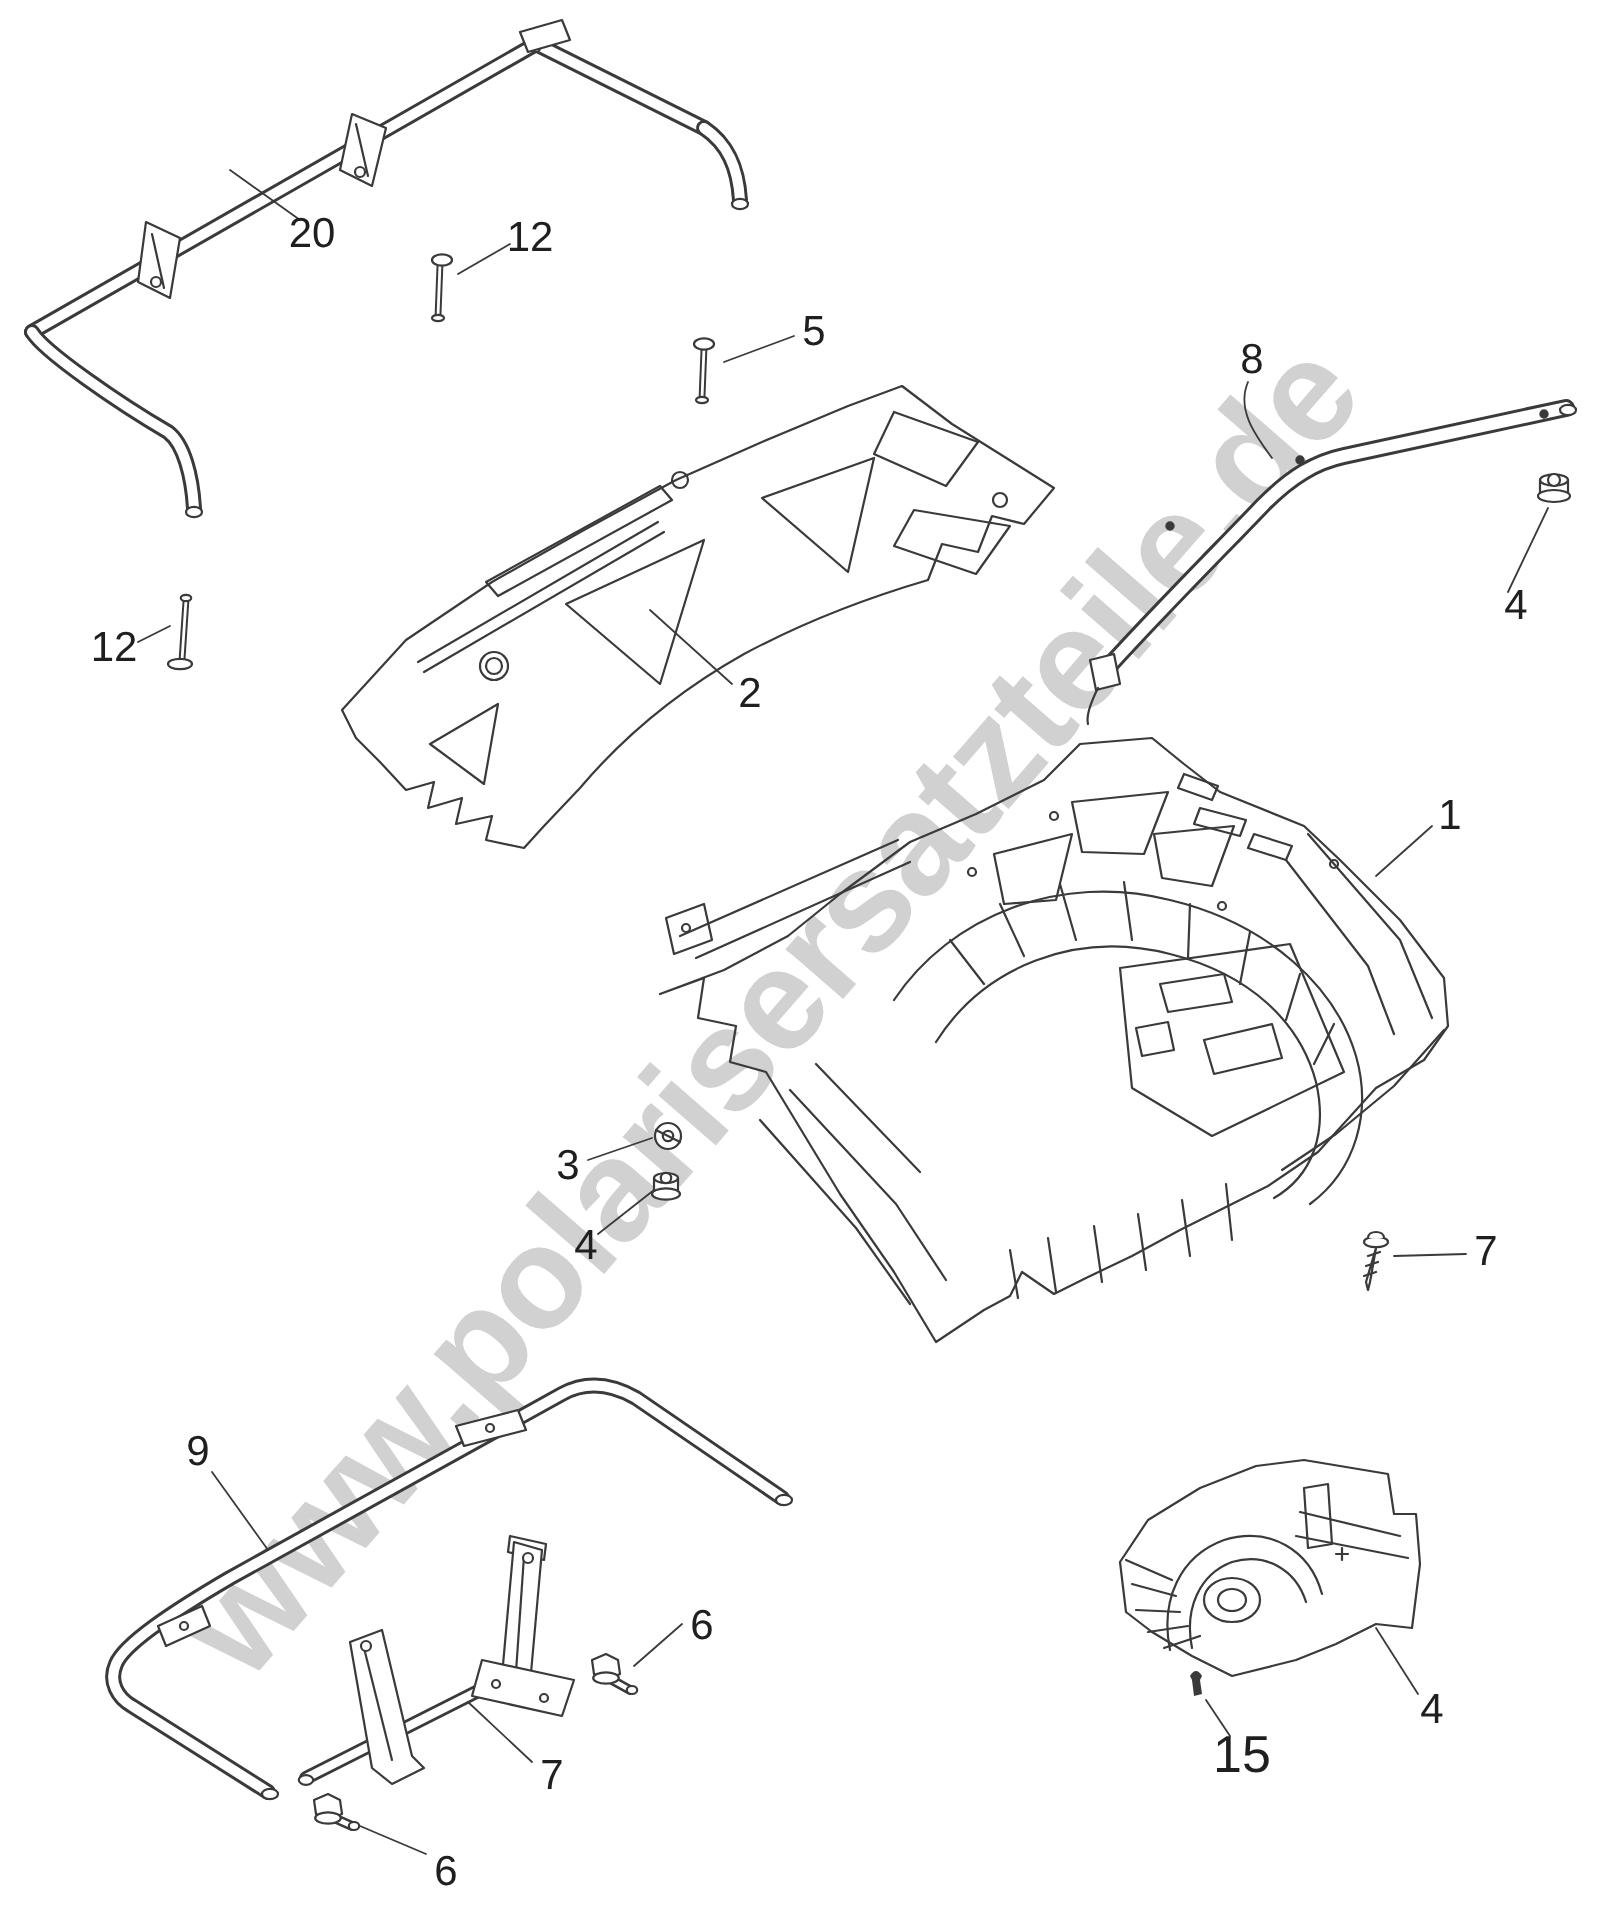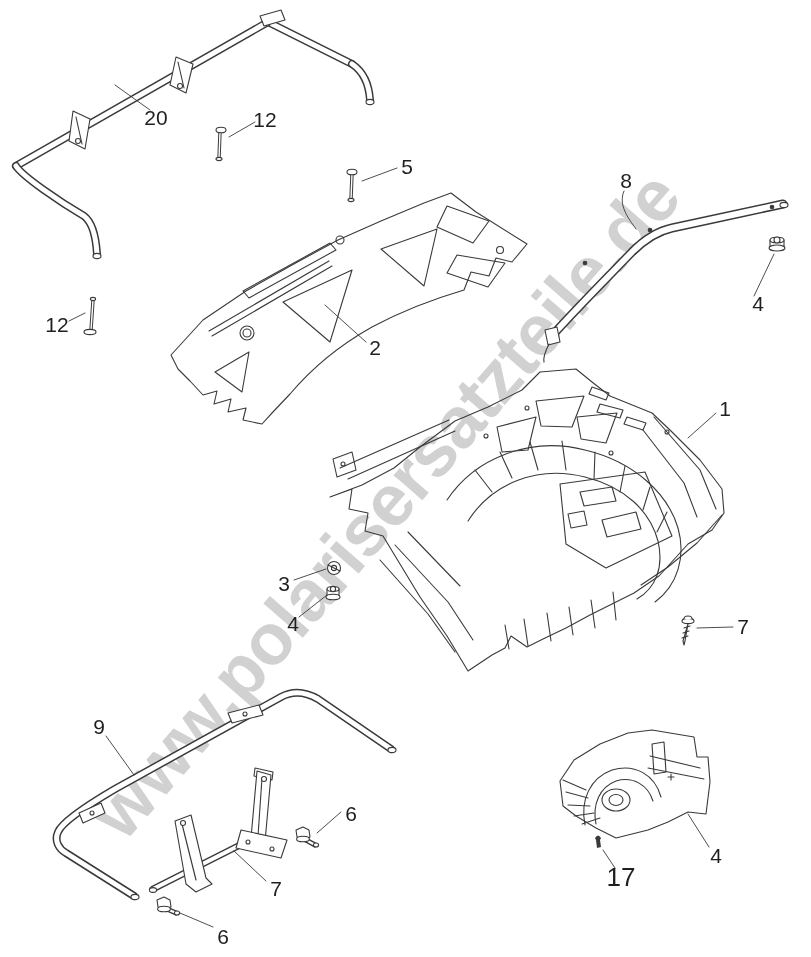--- a/index.html
+++ b/index.html
@@ -257,15 +257,15 @@
   <div class="callout" style="left:351px;top:813px">6</div>
   <div class="callout" style="left:223px;top:936px">6</div>
   <div class="callout" style="left:743px;top:626px">7</div>
   <div class="callout" style="left:626px;top:180px">8</div>
   <div class="callout" style="left:99px;top:726px">9</div>
   <div class="callout" style="left:276px;top:888px">7</div>
   <div class="callout" style="left:156px;top:117px">20</div>
   <div class="callout" style="left:265px;top:119px">12</div>
   <div class="callout" style="left:57px;top:324px">12</div>
   <div class="callout" style="left:716px;top:855px">4</div>
-  <div class="callout big" style="left:621px;top:877px">17</div>
+  <div class="callout big" style="left:621px;top:877px">15</div>
 
 </div>
 
 </body></html>

